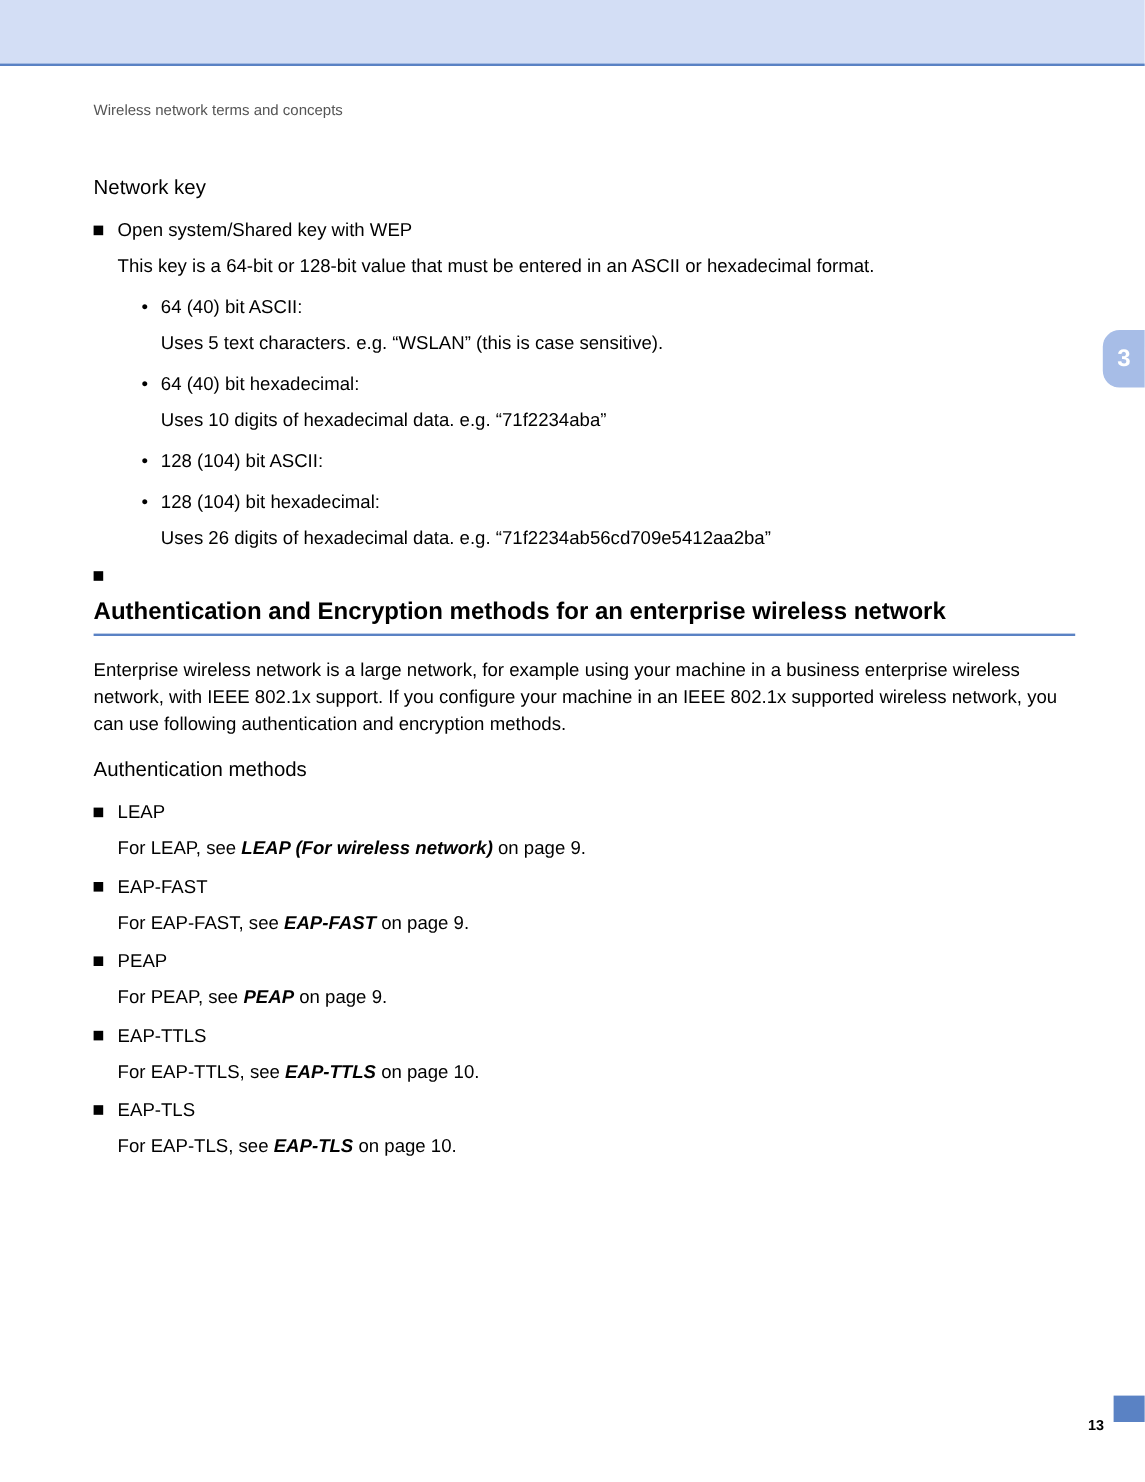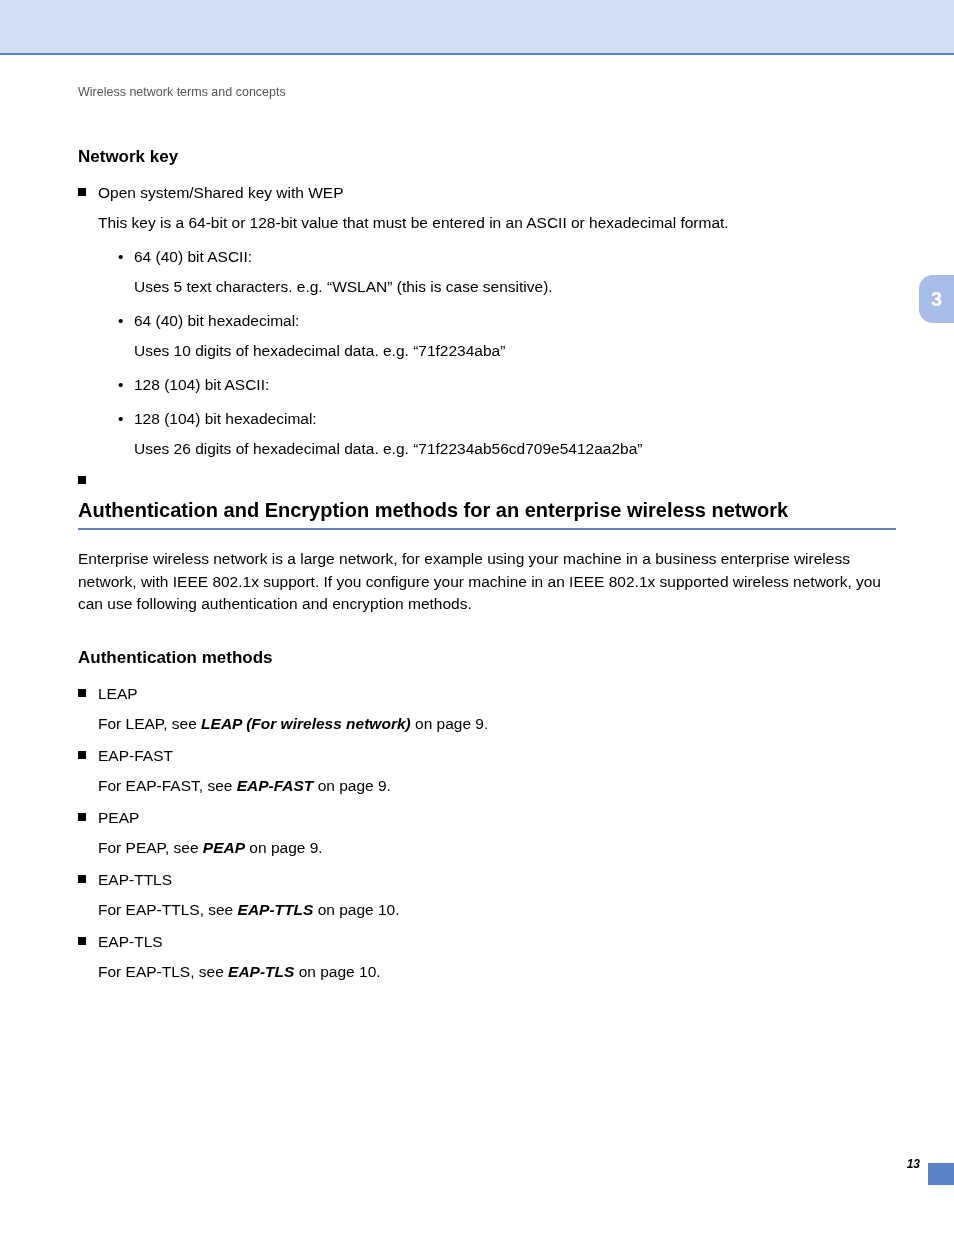--- a/index.html
+++ b/index.html
@@ -37,53 +37,52 @@
     position: absolute;
     right: 0;
     bottom: 50px;
     width: 26px;
     height: 22px;
     background: #5a82c4;
   }
   .page-num {
     position: absolute;
     right: 34px;
-    bottom: 64px;
+    bottom: 40px;
     font-size: 12px;
     font-weight: bold;
-    font-style: italic;
   }
   .content {
     padding: 30px 58px 0 78px;
   }
   .breadcrumb {
     font-size: 12.5px;
     color: #555;
     margin-bottom: 48px;
   }
   .h3 {
     font-size: 17px;
-    font-weight: bold;
+    font-weight: normal;
     margin-bottom: 14px;
   }
   .h2 {
     font-size: 20px;
     font-weight: bold;
     margin-top: 38px;
     margin-bottom: 0;
   }
   .rule {
     height: 2px;
     background: #5a82c4;
     margin: 6px 0 18px 0;
   }
   .para {
     font-size: 15.5px;
     line-height: 1.45;
-    margin-bottom: 32px;
+    margin-bottom: 16px;
   }
   .sq-list { list-style: none; padding-left: 0; }
   .sq-list > li {
     position: relative;
     padding-left: 20px;
     font-size: 15.5px;
     line-height: 1.55;
     margin-bottom: 8px;
   }
   .sq-list > li::before {

